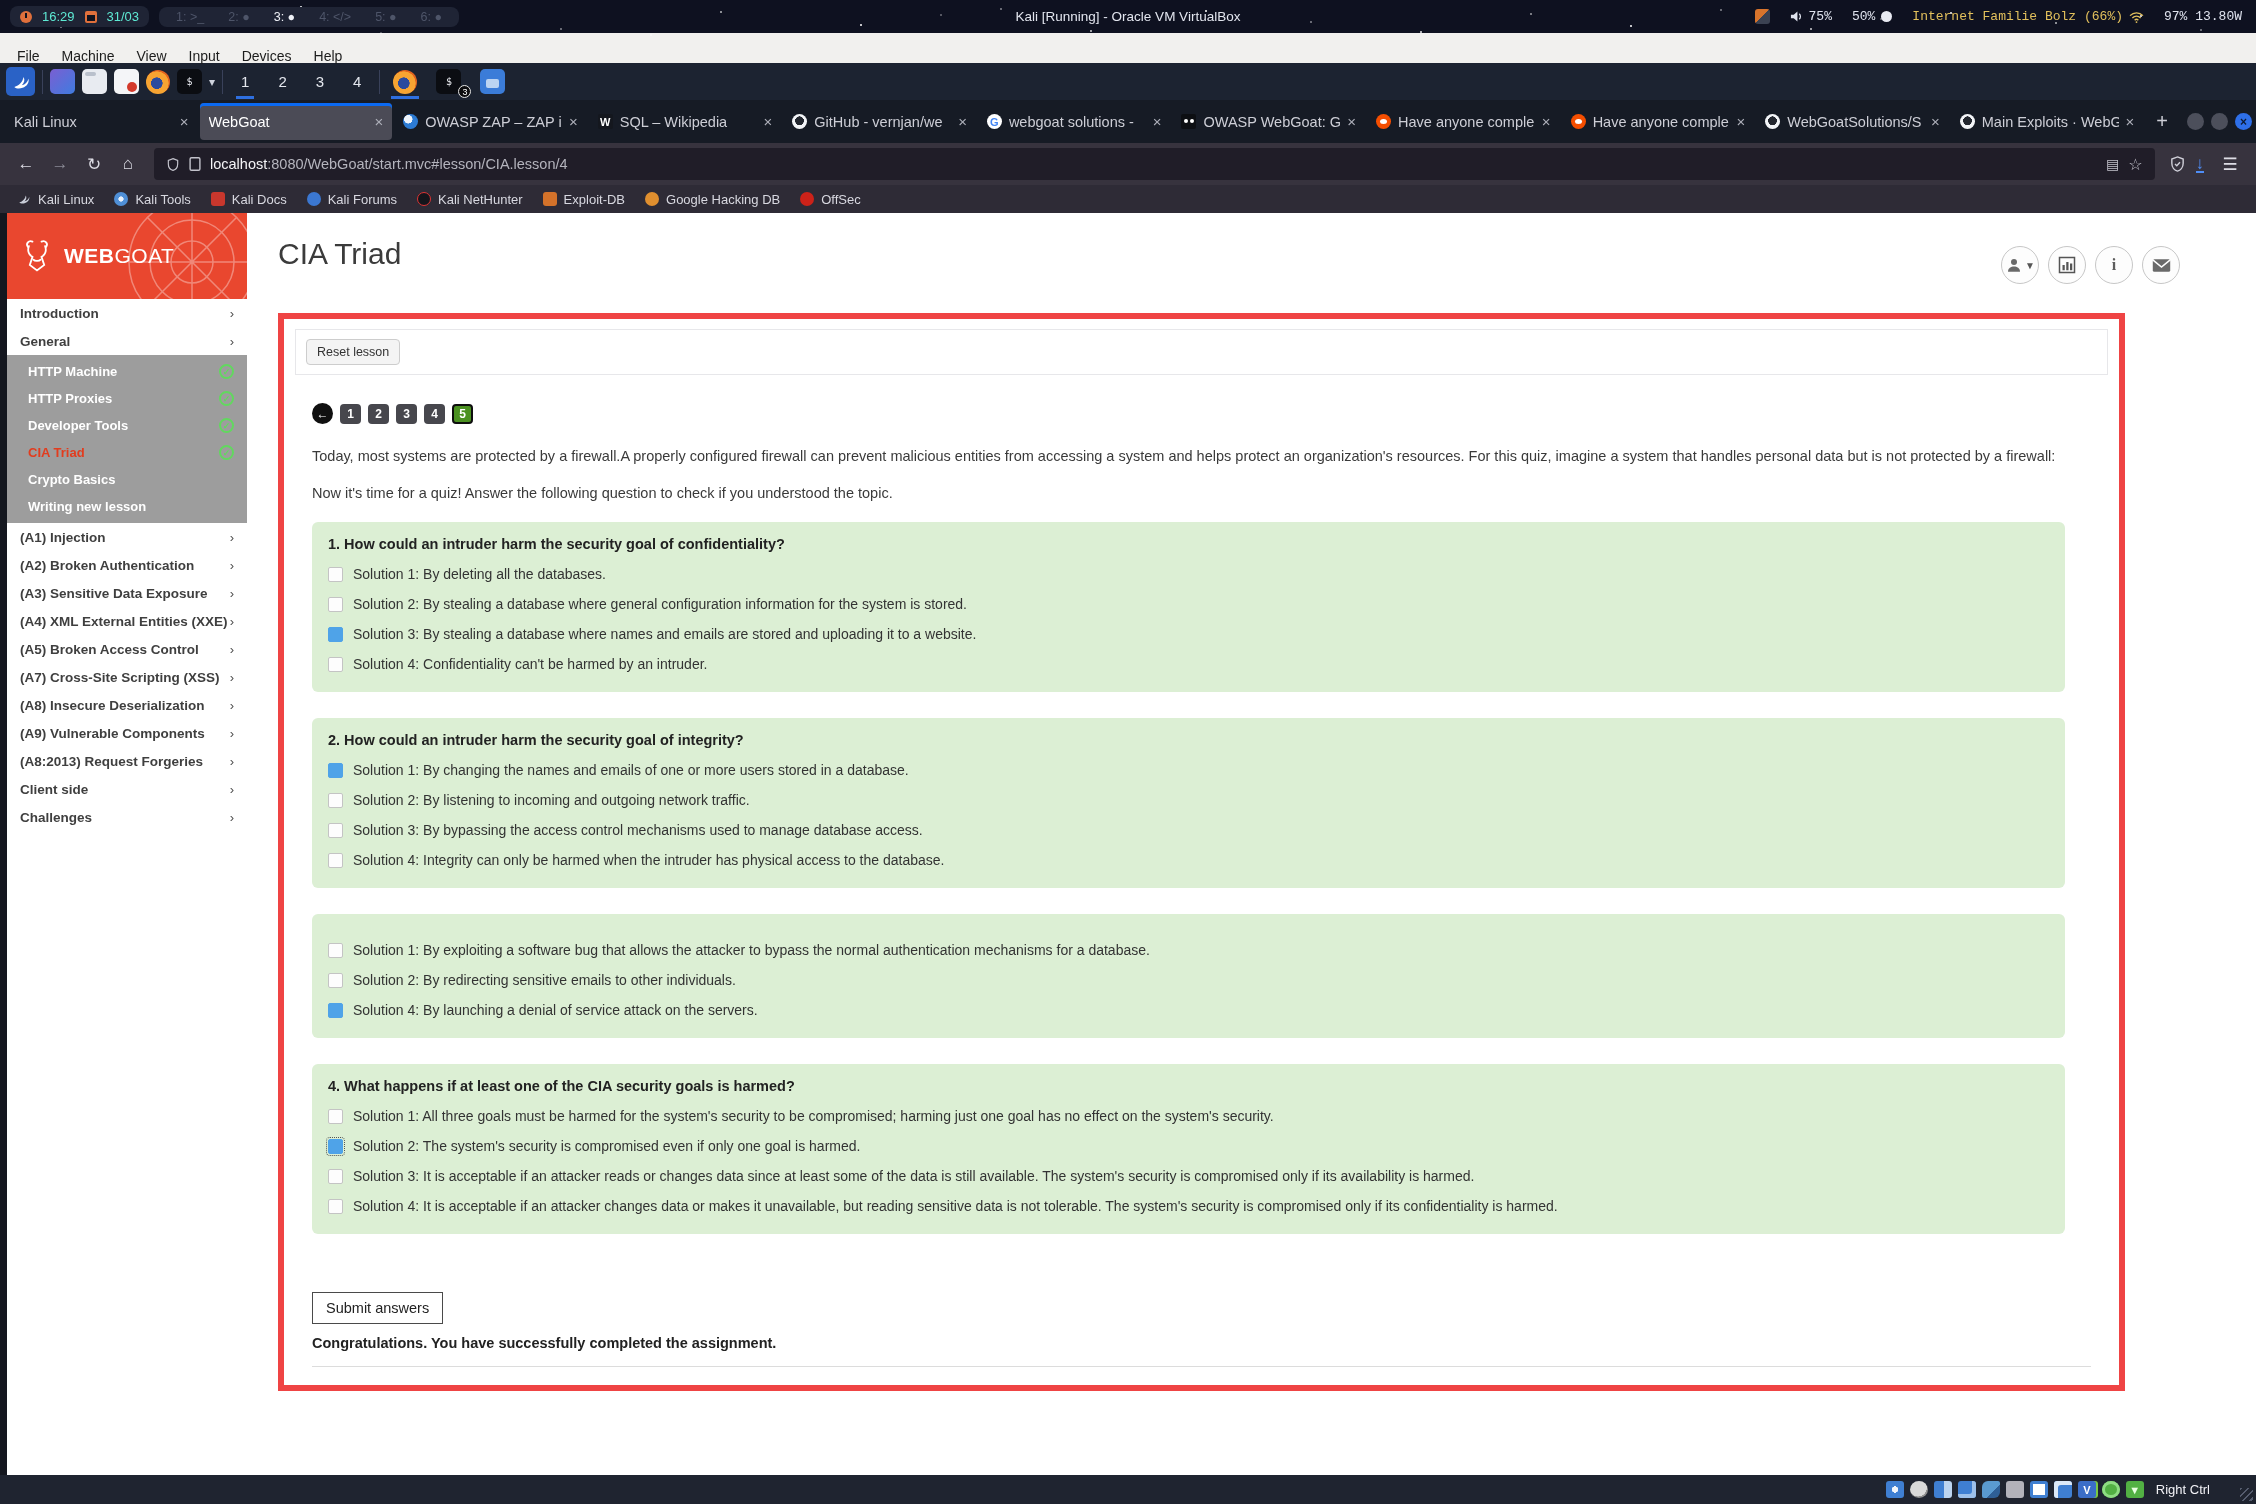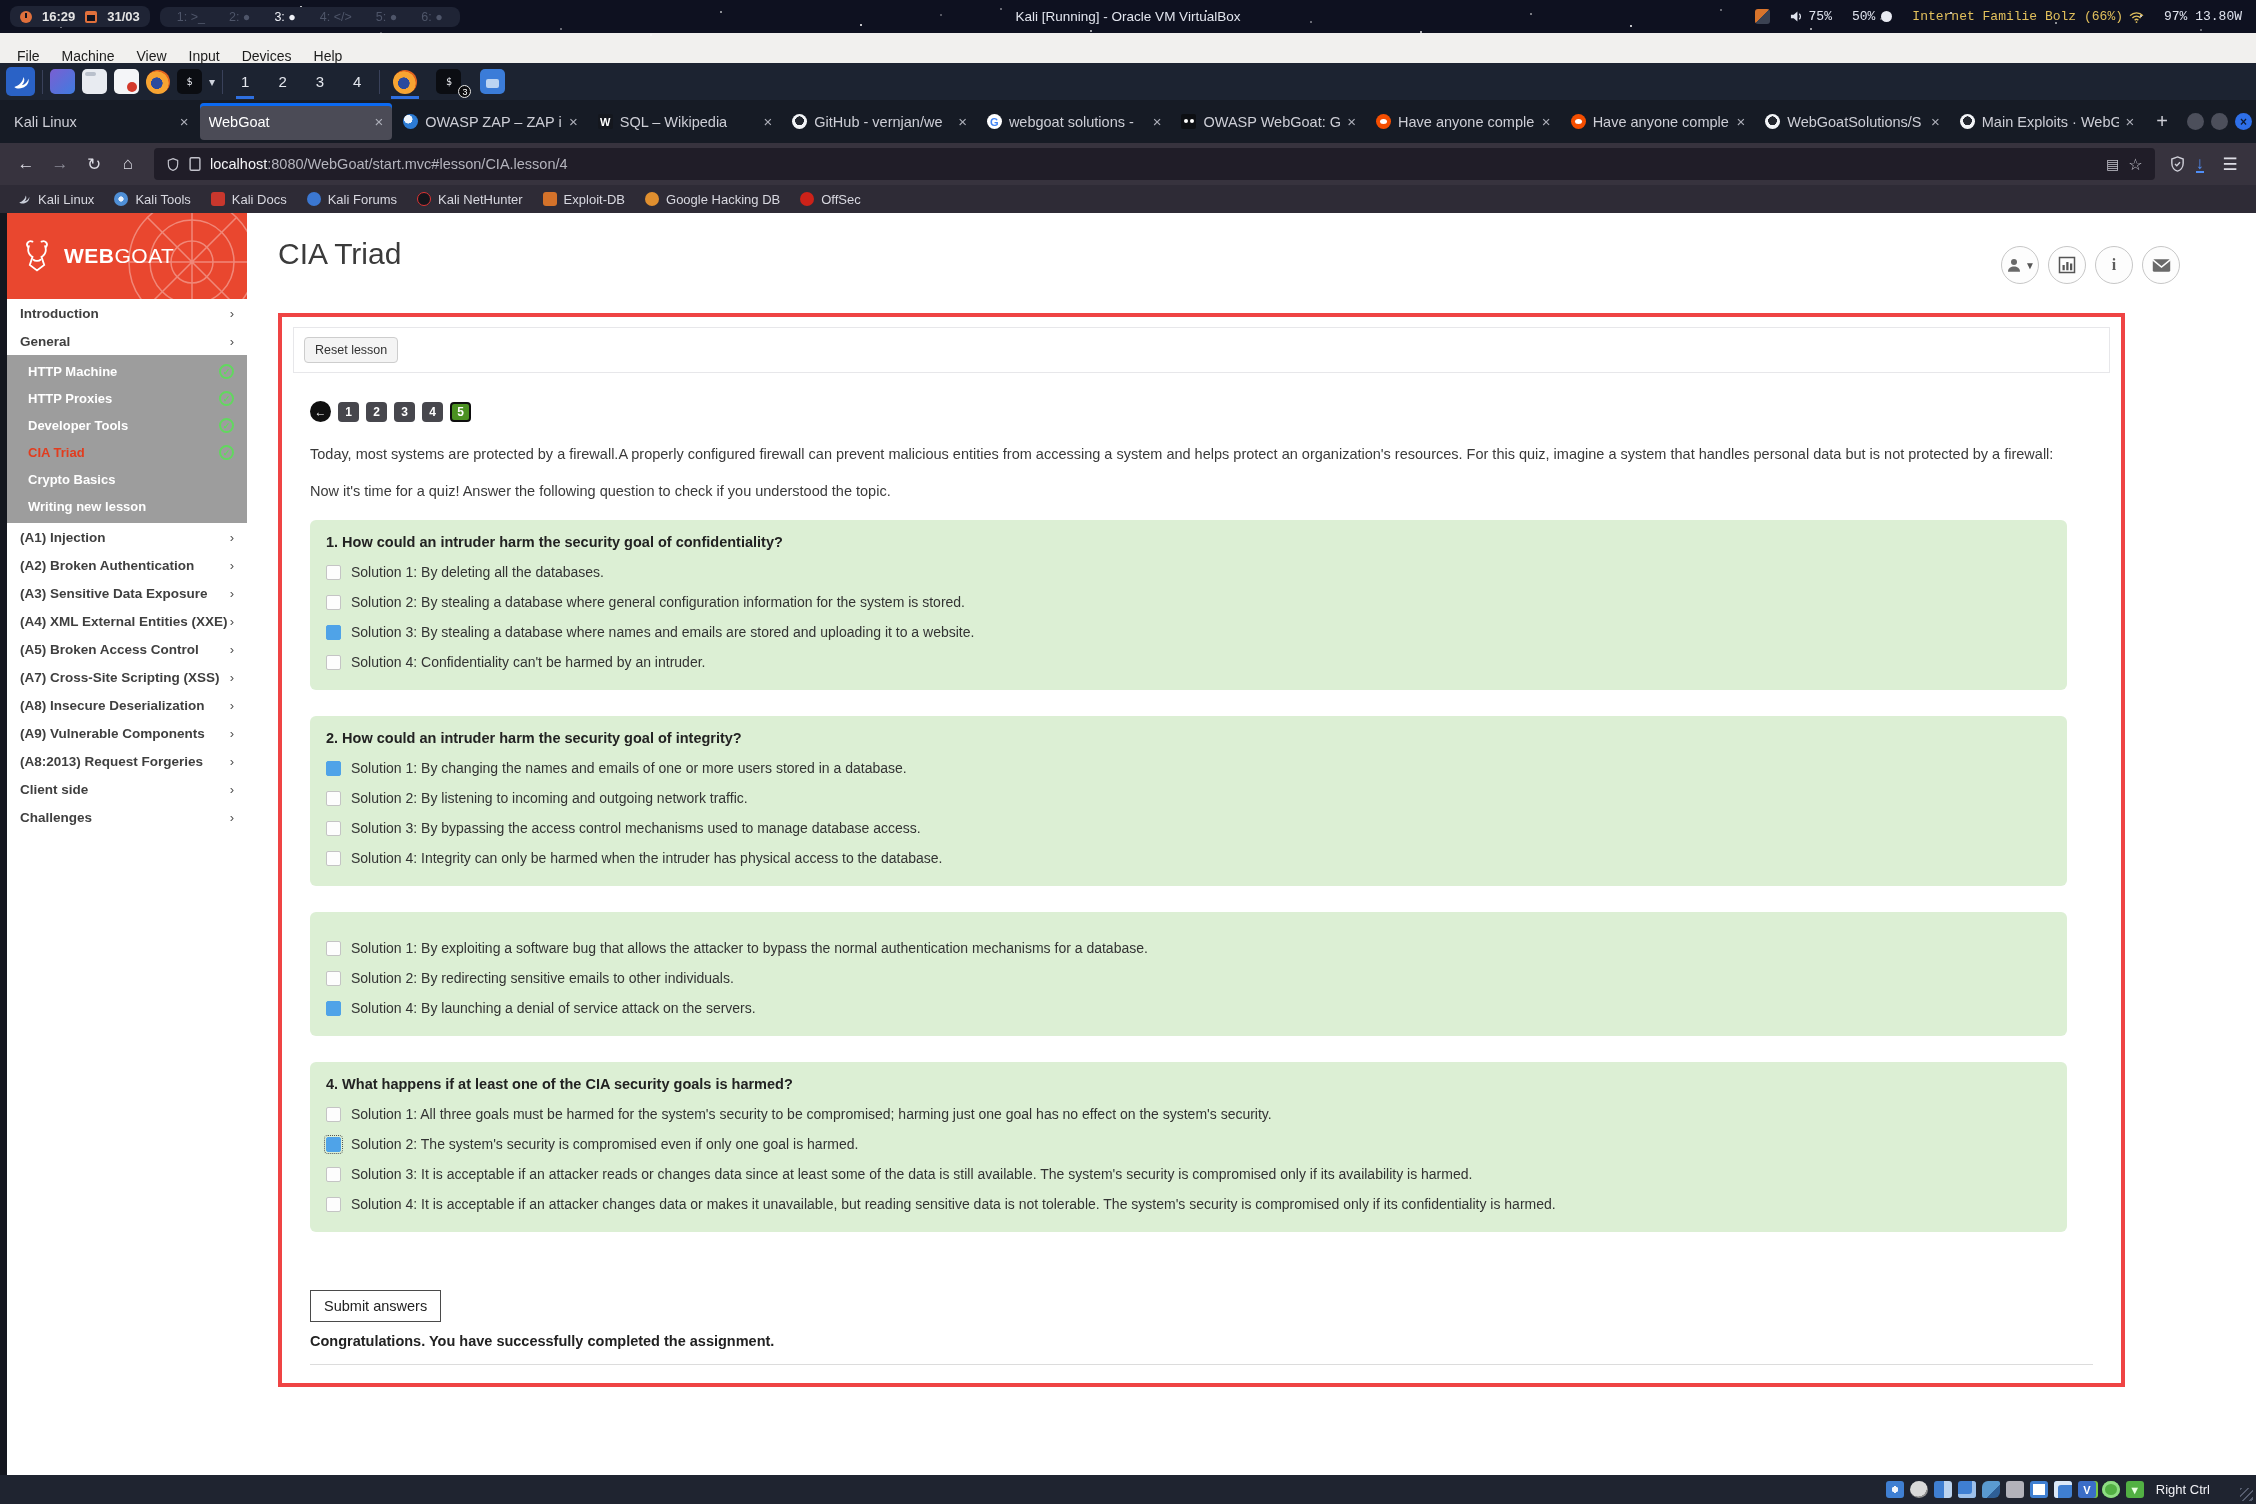--- a/index.html
+++ b/index.html
@@ -19,21 +19,21 @@
       1510px 22px rgba(255,255,255,.8), 1580px 12px rgba(255,255,255,.4), 1650px 6px #fff,
       -60px 14px rgba(255,255,255,.6), -160px 4px #fff, -240px 20px rgba(255,255,255,.5),
       1755px 16px rgba(255,255,255,.7), 1840px 9px #fff, 1900px 23px rgba(255,255,255,.5),
       80px 26px rgba(255,255,255,.35), 350px 28px rgba(255,255,255,.45), 700px 2px rgba(255,255,255,.5); }
   .pill { background:#1f2435; border-radius:8px; padding:3px 10px; display:flex; gap:10px;
     align-items:center; margin-left:10px; font-size:13px; position:relative; z-index:2; }
   .clock-ic { width:12px; height:12px; border-radius:50%; background:#e0703c; position:relative; }
   .clock-ic::after { content:""; position:absolute; left:5px; top:2px; width:2px; height:5px; background:#10131f; }
   .cal-ic { width:12px; height:12px; border-radius:2px; background:#e0703c; position:relative; }
   .cal-ic::after { content:""; position:absolute; left:2px; top:4px; right:2px; bottom:2px; background:#10131f; }
-  .host-time, .host-date { color:#e5e5e5; font-weight:bold; }
+  .host-time, .host-date { color:#5eead4; font-weight:normal; }
   .ws-pill span { color:#4e5569; margin:0 7px; font-size:12.5px; }
   .ws-pill span.on { color:#eef0f6; }
   .vm-title { position:absolute; left:0; right:0; text-align:center; font-size:13.5px;
     color:#e2e5ee; z-index:1; }
   .host-right { margin-left:auto; display:flex; gap:20px; font-size:13px; margin-right:14px;
     align-items:center; z-index:2;font-family:Liberation Mono, monospace; }
   .tray-ic { width:15px; height:15px; border-radius:3px;
     background:linear-gradient(135deg,#d8742c 50%,#3b4252 50%); }
   .hr-item { display:flex; gap:6px; align-items:center; color:#dfe3ee; }
   .hr-item.net { color:#e2c05c; }
@@ -144,21 +144,21 @@
     color:#61d95e; font-size:9px; font-weight:bold; flex:none; }
 
   .main { flex:1; position:relative; padding:24px 0 0 31px; background:#fff; }
   .page-title { font-size:30px; color:#3b3b3b; font-weight:400; }
   .hicons { position:absolute; top:33px; right:76px; display:flex; gap:9px; }
   .hic { width:38px; height:38px; border:1px solid #c7c7c7; border-radius:50%;
     background:#fdfdfd; color:#5e5e5e; }
   .hic .cdown { font-size:10px; margin-left:2px; color:#555; }
   .hic.info { font-size:16px; font-weight:bold; font-family:"Liberation Serif",serif; }
 
-  .panel { margin-top:42px; margin-right:131px; border:4px solid #ef4444; background:#fff;
+  .panel { margin-top:42px; margin-right:131px; border:6px solid #ef4444; background:#fff;
     padding:10px 11px 18px; }
   .resetrow { border:1px solid #e7e7ea; padding:9px 10px; }
   .reset-btn { border:1px solid #cdcdcd; background:#f4f4f4; border-radius:4px;
     padding:5px 10px; font-size:12.5px; color:#333; display:inline-block; }
   .lesson-body { padding:28px 17px 0; }
   .pager { display:flex; align-items:center; gap:7px; }
   .pg-back { width:21px; height:21px; border-radius:50%; background:#101010; color:#fff;
     font-size:12px; }
   .pg { width:21px; height:20px; border-radius:4px; background:#47474d; color:#fff;
     font-size:12px; font-weight:bold; }

